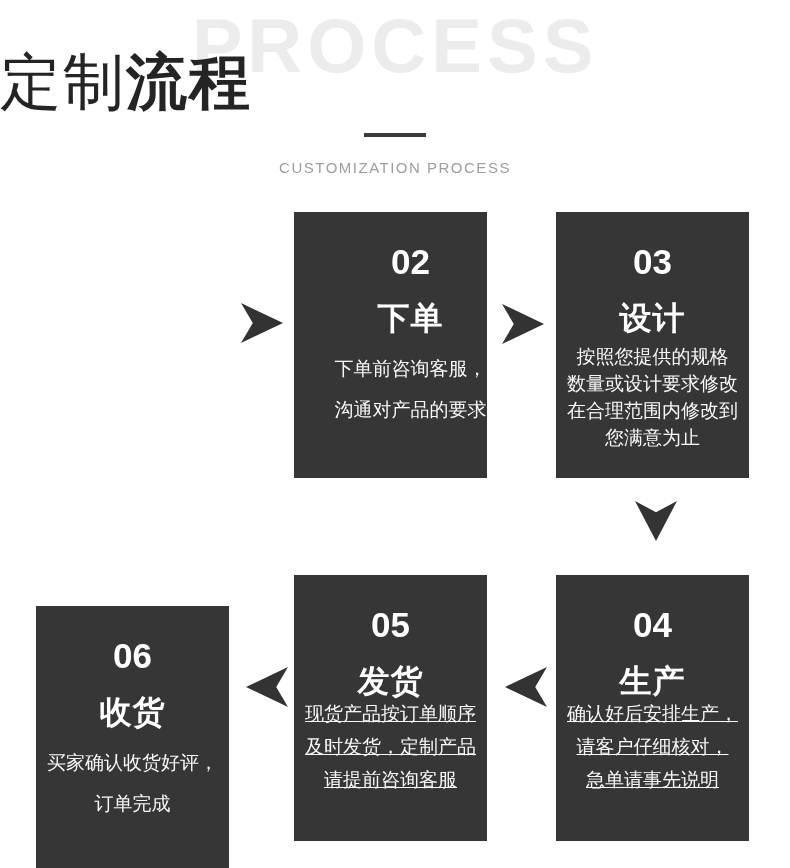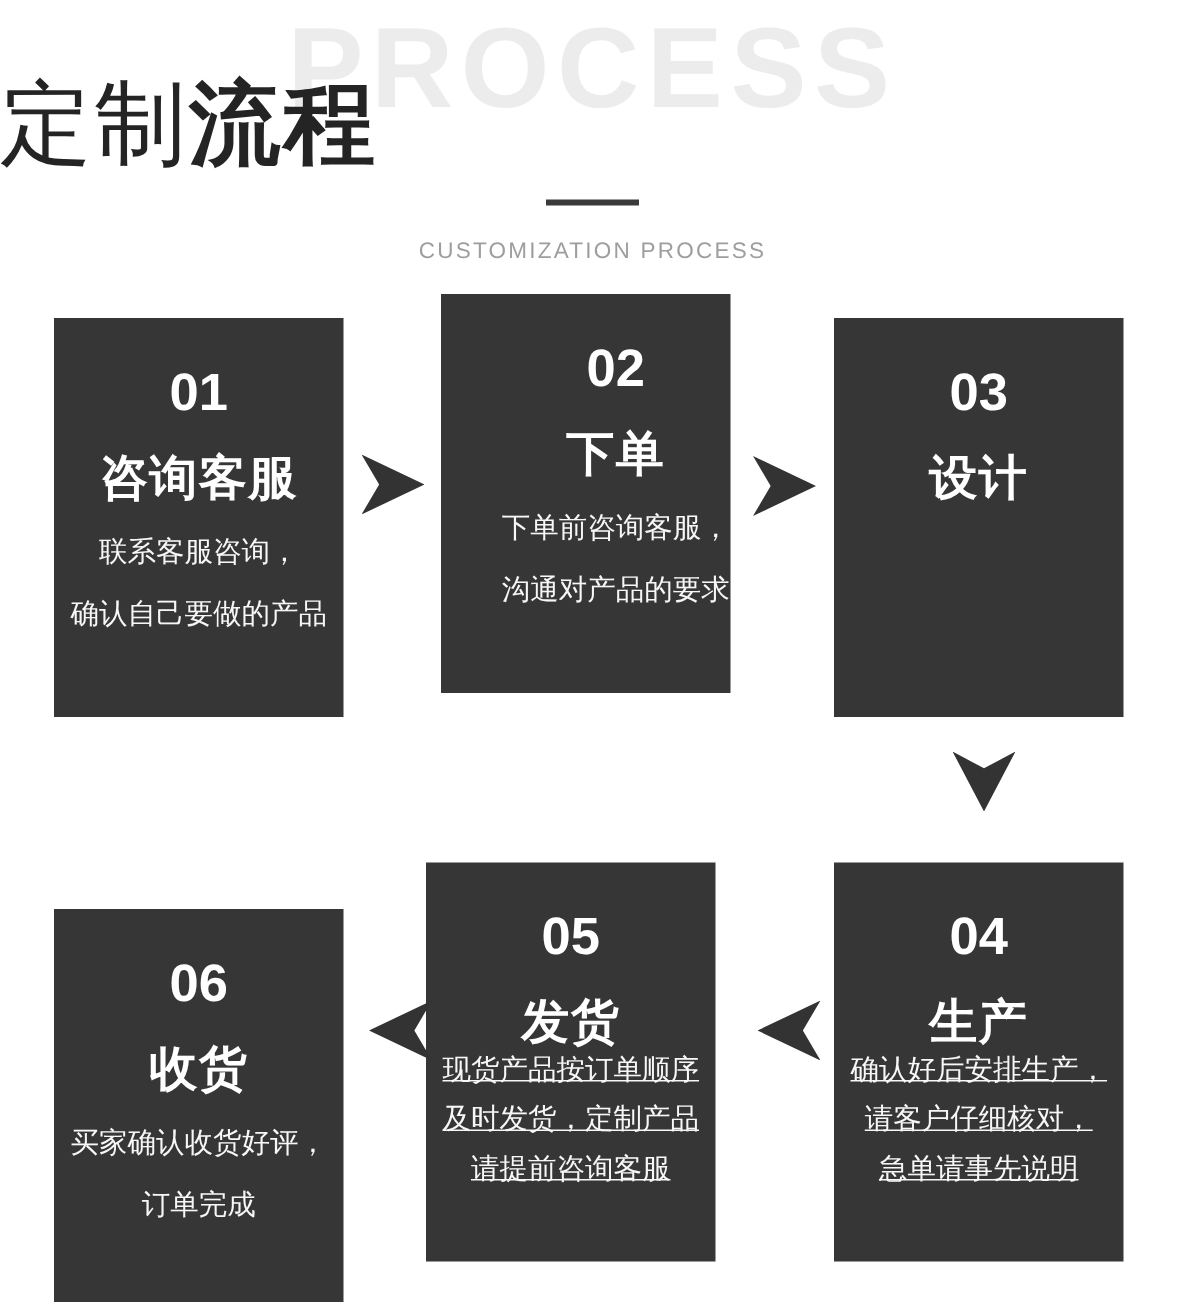--- a/index.html
+++ b/index.html
@@ -43,24 +43,24 @@
     background: #363636; color: #ffffff; text-align: center;
   }
   .step .num   { margin-top: 32px; font-size: 35px; font-weight: 700; line-height: 1; }
   .step .title { margin-top: 23px; font-size: 32px; font-weight: 700; line-height: 1; letter-spacing: 1px; }
   .step .desc  { font-size: 19px; color: #f7f7f7; white-space: pre-line; }
   .step.d2 .desc { margin-top: 14px; line-height: 41px; }
   .step.d3 .desc { line-height: 33px; text-decoration: underline; }
   .step.d4 .desc { margin-top: 9px;  line-height: 27px; }
 
   .pos-1 { left: 36px;  top: 212px; }
-  .pos-2 { left: 294px; top: 196px; padding-left: 40px; }
+  .pos-2 { left: 294px; top: 212px; padding-left: 40px; }
   .pos-3 { left: 556px; top: 212px; }
   .pos-4 { left: 556px; top: 575px; }
-  .pos-5 { left: 284px; top: 575px; }
+  .pos-5 { left: 294px; top: 575px; }
   .pos-6 { left: 36px;  top: 575px; margin-top: 31px; }
 
   
   .arrow { position: absolute; background: #333333; }
   .arrow-right {
     width: 42px; height: 40px;
     clip-path: polygon(0% 0%, 28% 50%, 0% 100%, 100% 50%);
   }
   .arrow-left {
     width: 42px; height: 40px;
@@ -79,41 +79,39 @@
 </head>
 <body>
 
 <div class="stage">
 
   <div class="watermark">PROCESS</div>
   <div class="page-title"><span class="t-light">定制</span><span class="t-bold">流程</span></div>
   <div class="title-divider"></div>
   <div class="page-subtitle">CUSTOMIZATION PROCESS</div>
 
-  <div class="step d2 pos-1">
-    <div class="num">01</div>
-    <div class="title">咨询客服</div>
-    <div class="desc">联系客服咨询，
-确认自己要做的产品</div>
-  </div>
 
   <div class="arrow arrow-right apos-1"></div>
 
   <div class="step d2 pos-2">
     <div class="num">02</div>
     <div class="title">下单</div>
     <div class="desc">下单前咨询客服，
 沟通对产品的要求</div>
   </div>
 
   <div class="arrow arrow-right apos-2"></div>
 
   <div class="step d4 pos-3">
     <div class="num">03</div>
     <div class="title">设计</div>
+    <div class="desc">按照您提供的规格
+数量或设计要求修改
+在合理范围内修改到
+您满意为止</div>
   </div>
 
   <div class="arrow arrow-down apos-d"></div>
 
   <div class="step d3 pos-4">
     <div class="num">04</div>
     <div class="title">生产</div>
     <div class="desc">确认好后安排生产，
 请客户仔细核对，
 急单请事先说明</div>

